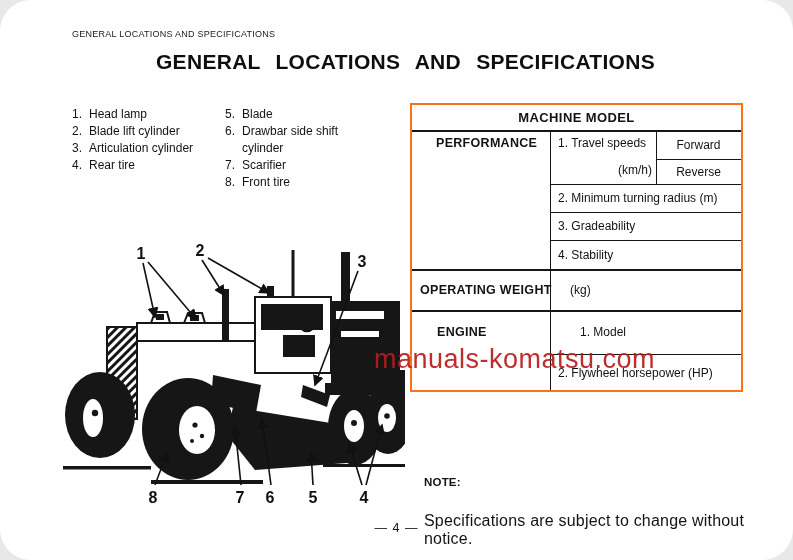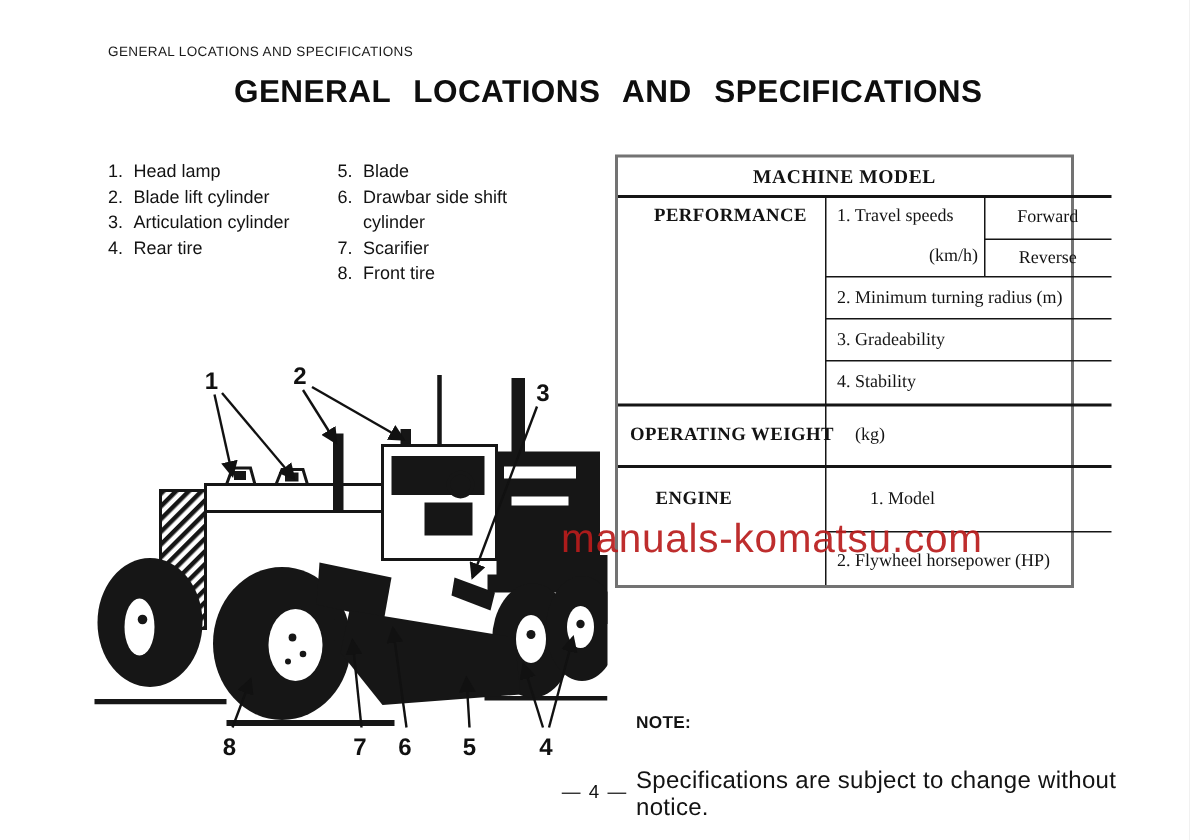--- a/index.html
+++ b/index.html
@@ -1,20 +1,20 @@
 <!DOCTYPE html>
 <html><head>
 <meta charset="utf-8">
 <style>
   * { margin:0; padding:0; box-sizing:border-box; }
   html,body { background:#e8e8e8; }
   body { font-family:"Liberation Sans", sans-serif; }
   .page {
     position:relative; width:793px; height:560px; background:#ffffff;
-    color:#131313; overflow:hidden;
+    color:#131313; overflow:hidden;border-radius:31px;
   }
 
   
   .running-head {
     position:absolute; left:72px; top:29px;
     font-size:9px; letter-spacing:.25px; color:#1a1a1a;
   }
   .title {
     position:absolute; left:0; top:50px; width:100%; text-align:center;
     font-size:21px; font-weight:bold; letter-spacing:.3px; word-spacing:9px;
@@ -29,22 +29,22 @@
   .legend-item .num { width:17px; flex:0 0 17px; }
   .legend-item .txt { display:block; }
   .c2 .legend-item .txt { width:104px; }
 
   
   .figure { position:absolute; left:55px; top:235px; width:350px; height:280px; }
   .figure svg { width:100%; height:100%; }
   .callout-num { font-family:"Liberation Sans", sans-serif; font-size:16px; font-weight:bold; fill:#111; }
 
   
-  .spec-table { position:absolute; left:410px; top:103px; width:306px; height:289px;
-    border:2px solid #737373; font-size:12px;font-family:Liberation Serif, serif; }
+  .spec-table { position:absolute; left:410px; top:103px; width:333px; height:289px;
+    border:2px solid #f97316; font-size:12px; }
   .hl, .vl { position:absolute; background:#151515; }
   .cell { position:absolute; display:flex; align-items:center; }
   .cell.bold { font-weight:bold; letter-spacing:.3px; font-size:12.5px; }
   .cell.center { justify-content:center; }
   .th { position:absolute; top:0; left:0; width:100%; height:25px;
     display:flex; align-items:center; justify-content:center;
     font-weight:bold; font-size:13px; letter-spacing:.4px; }
 
   
   .watermark {

